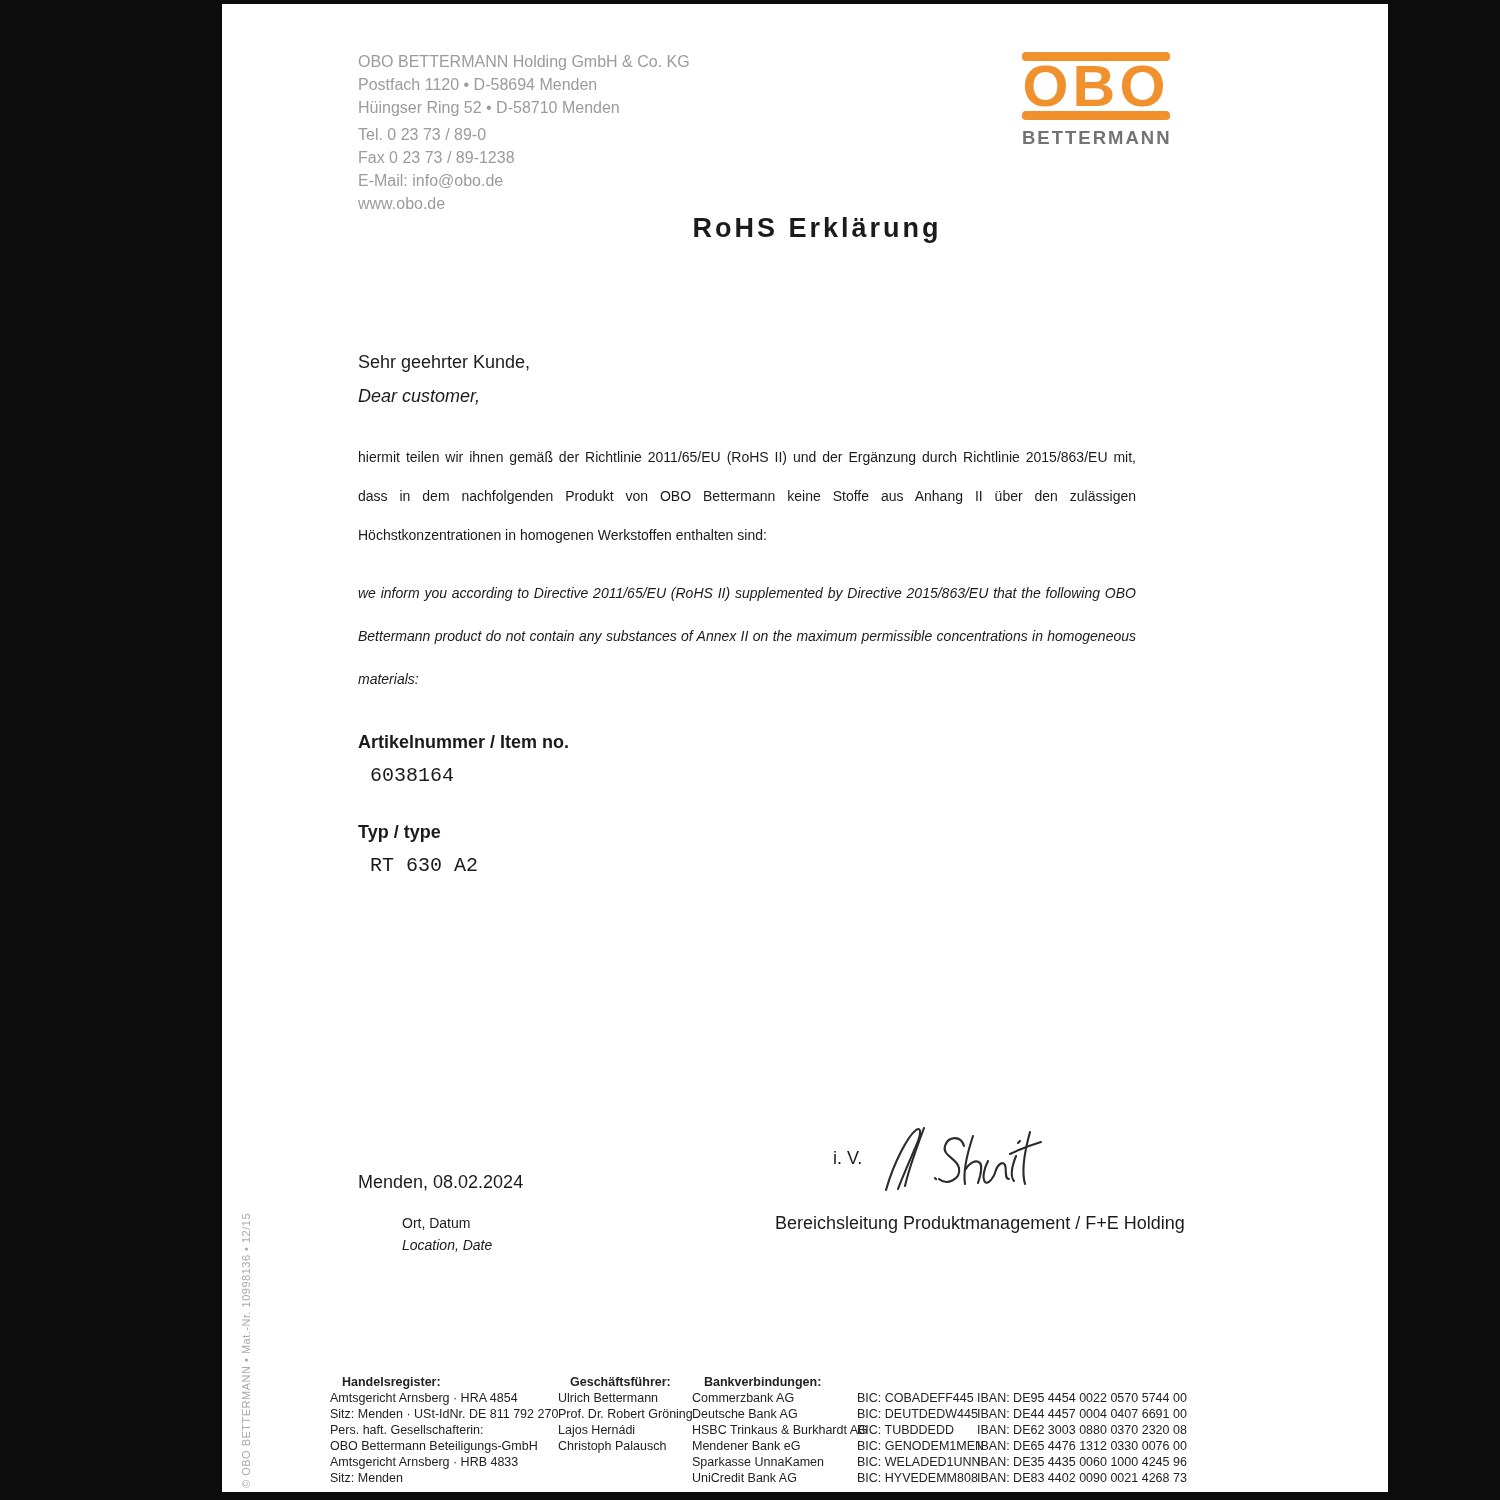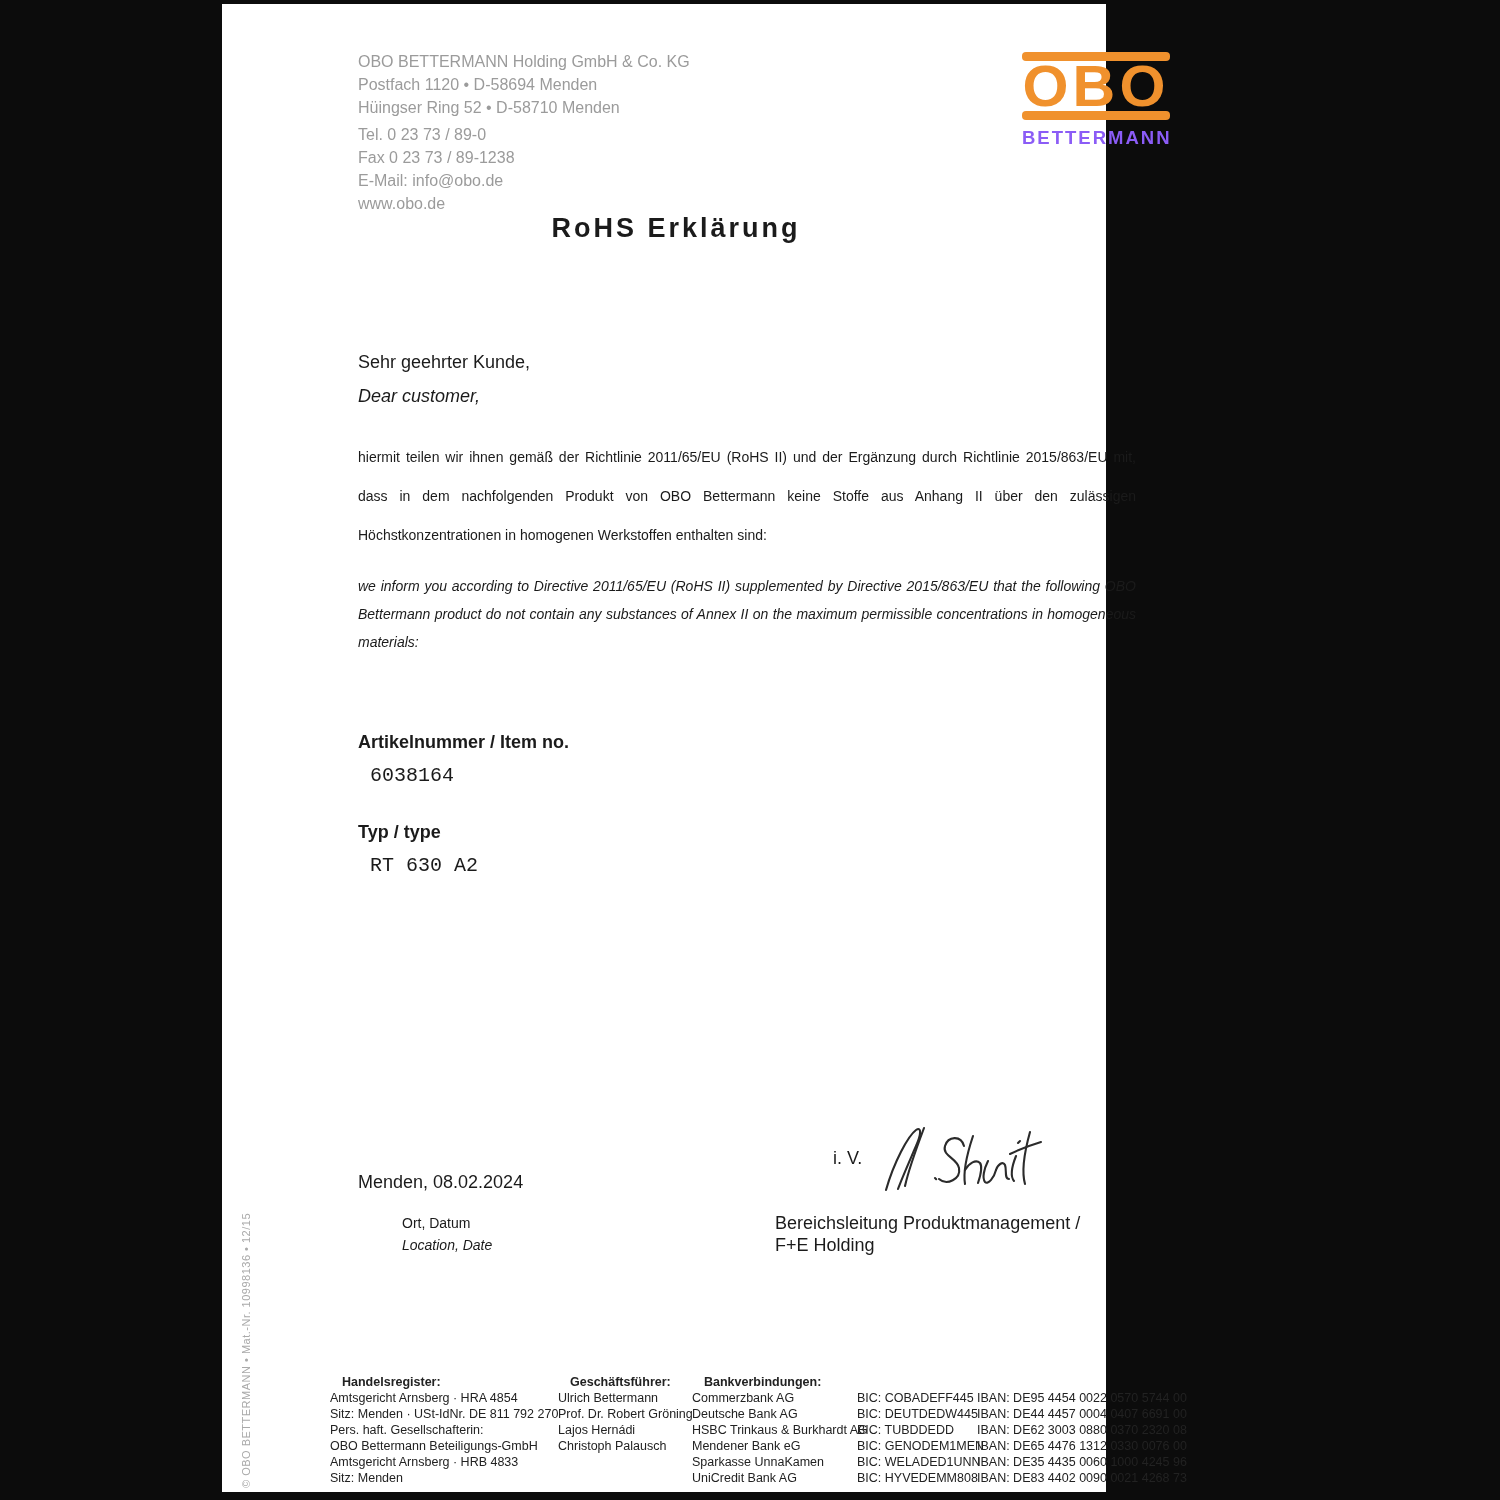--- a/index.html
+++ b/index.html
@@ -5,50 +5,50 @@
   html,body{margin:0;padding:0;}
   body{
     width:1500px;height:1500px;
     background:#0c0c0c;
     position:relative;
     overflow:hidden;
     font-family:"Liberation Sans","DejaVu Sans",sans-serif;
     color:#1b1b1b;
   }
   .page{
-    position:absolute;left:222px;top:4px;width:884px;height:1488px;
+    position:absolute;left:222px;top:4px;width:1166px;height:1488px;
     background:#ffffff;
   }
   .abs{position:absolute;}
   
   .sender{left:136px;color:#9b9b9b;font-size:16px;line-height:23px;}
   .sender-a{top:46px;}
   .sender-b{top:119px;}
   
   .logo{left:800px;top:48px;width:148px;}
   .logo-bar{height:9px;border-radius:4px;width:148px;}
   .logo-word{
     height:50px;display:flex;align-items:center;justify-content:center;
     font-weight:bold;font-size:58px;letter-spacing:4px;line-height:1;
     transform:scaleX(1.02);transform-origin:center;
   }
   .logo-sub{
     margin-top:7px;text-align:center;font-weight:bold;font-size:18.5px;
-    letter-spacing:2px;color:#8b5cf6;white-space:nowrap;
+    letter-spacing:2px;color:#737373;white-space:nowrap;
   }
   
   .title{left:0;top:206px;width:100%;text-align:center;}
   .title-de{font-size:27px;font-weight:bold;letter-spacing:3px;line-height:36px;padding-left:24px;}
   .title-en{font-size:27px;font-weight:bold;font-style:italic;letter-spacing:2px;line-height:36px;}
   
   .greet-de{left:136px;top:348px;font-size:18px;}
   .greet-en{left:136px;top:382px;font-size:18px;font-style:italic;}
   .para{left:136px;width:778px;text-align:justify;font-size:14px;}
   .para-de{top:434px;line-height:39px;}
-  .para-en{top:568px;line-height:28px;font-style:italic;}
+  .para-en{top:568px;line-height:43px;font-style:italic;}
   .lbl{left:136px;font-size:18px;font-weight:bold;}
   .val{left:148px;font-family:Liberation Mono, monospace;font-size:20px;}
   .item-lbl{top:728px;}
   .item-val{top:760px;}
   .type-lbl{top:818px;}
   .type-val{top:850px;}
   
   .sig-prefix{left:611px;top:1144px;font-size:18px;}
   .sig-svg{left:650px;top:1112px;}
   .date-line{left:136px;top:1168px;font-size:18px;}

